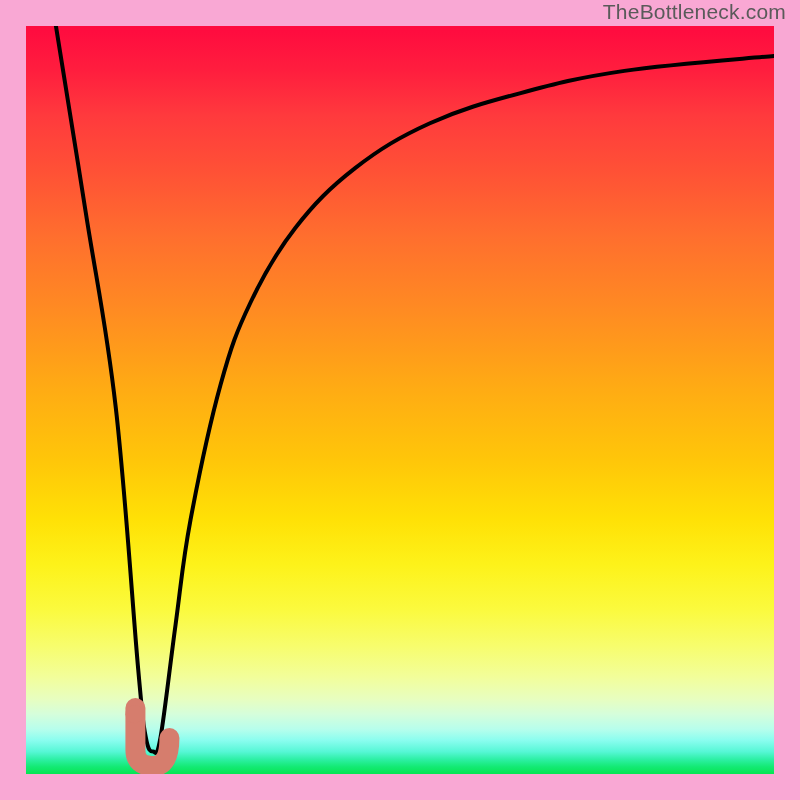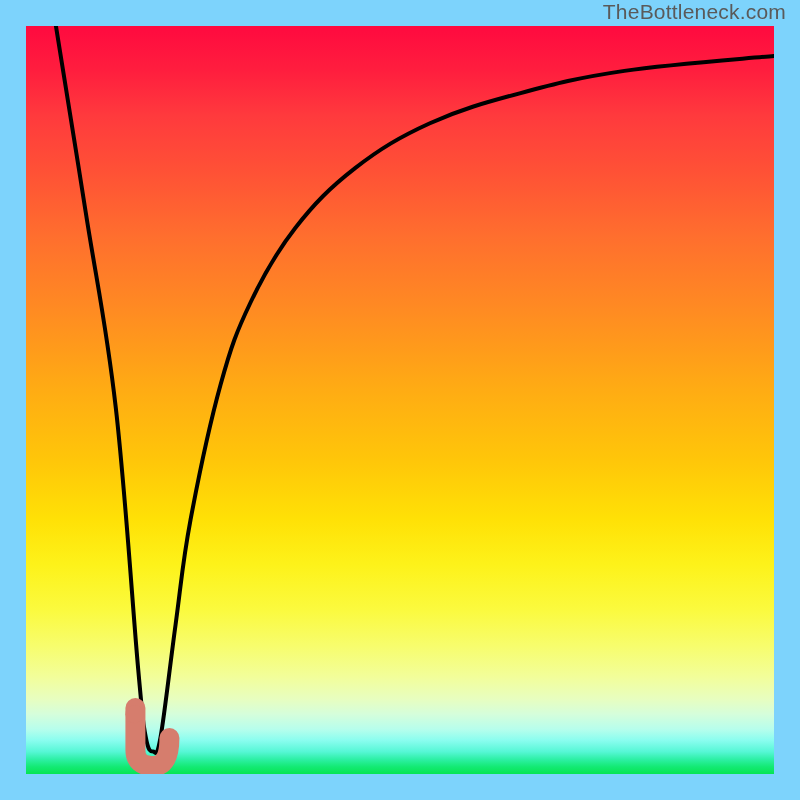--- a/index.html
+++ b/index.html
@@ -10,21 +10,21 @@
     overflow: hidden;
     background: #000;
     font-family: Arial, Helvetica, sans-serif;
   }
   .frame {
     position: absolute;
     left: 0;
     top: 0;
     width: 800px;
     height: 800px;
-    background: #7dd3fc;
+    background: #f9a8d4;
   }
   .plot-area {
     position: absolute;
     left: 26px;
     top: 26px;
     width: 748px;
     height: 748px;
     overflow: hidden;
   }
   .gradient {

